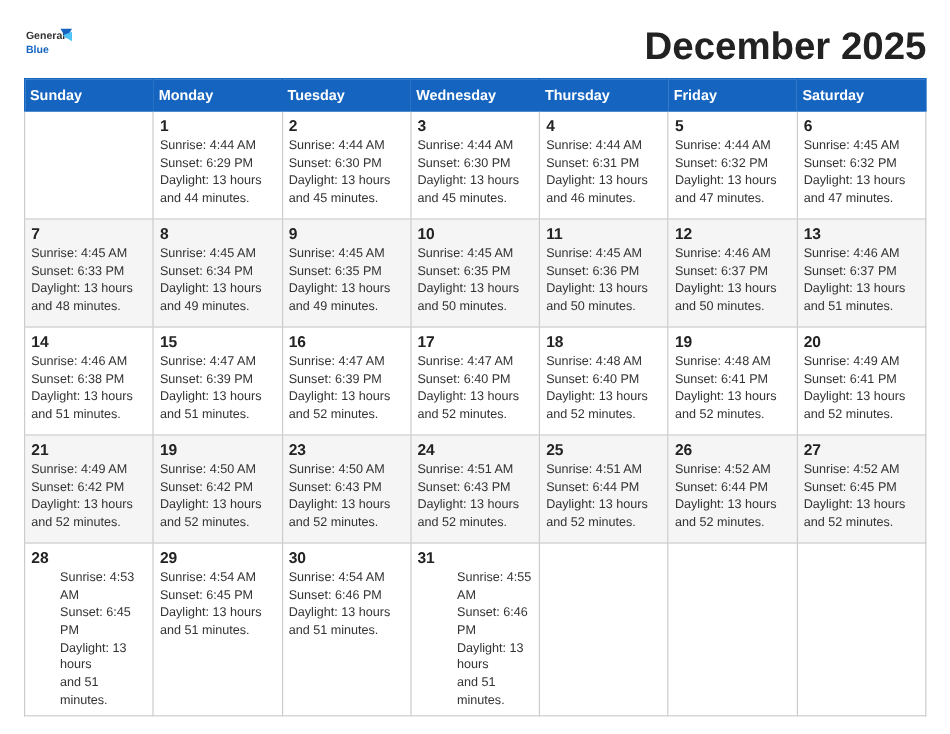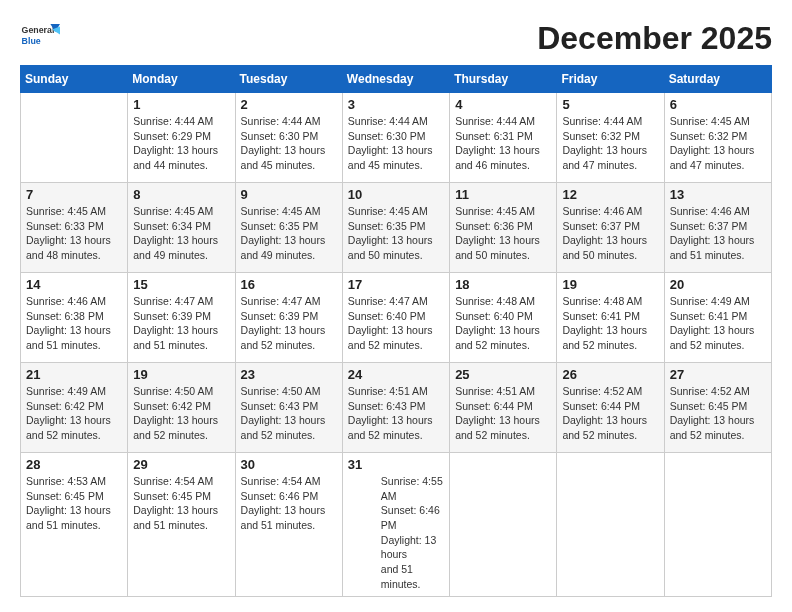--- a/index.html
+++ b/index.html
@@ -310,21 +310,21 @@
           <div class="day-number">27</div>
           <div class="day-info" style="white-space: pre-line;">Sunrise: 4:52 AM
 Sunset: 6:45 PM
 Daylight: 13 hours
 and 52 minutes.</div>
         </td>
       </tr>
       <tr>
         <td>
           <div class="day-number">28</div>
-          <div class="day-info" style="white-space: pre-line;">Sunrise: 4:53 AM
+          <div class="day-info" style="white-space: pre-line; margin-left: 24px;">Sunrise: 4:53 AM
 Sunset: 6:45 PM
 Daylight: 13 hours
 and 51 minutes.</div>
         </td>
         <td>
           <div class="day-number">29</div>
           <div class="day-info" style="white-space: pre-line;">Sunrise: 4:54 AM
 Sunset: 6:45 PM
 Daylight: 13 hours
 and 51 minutes.</div>

